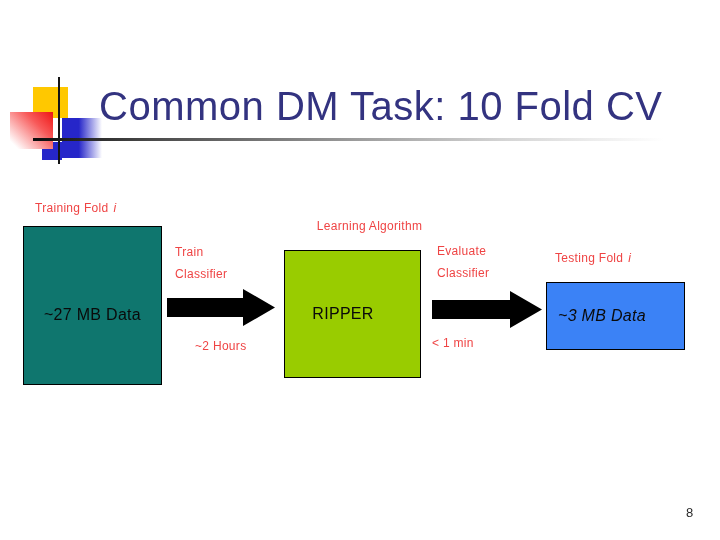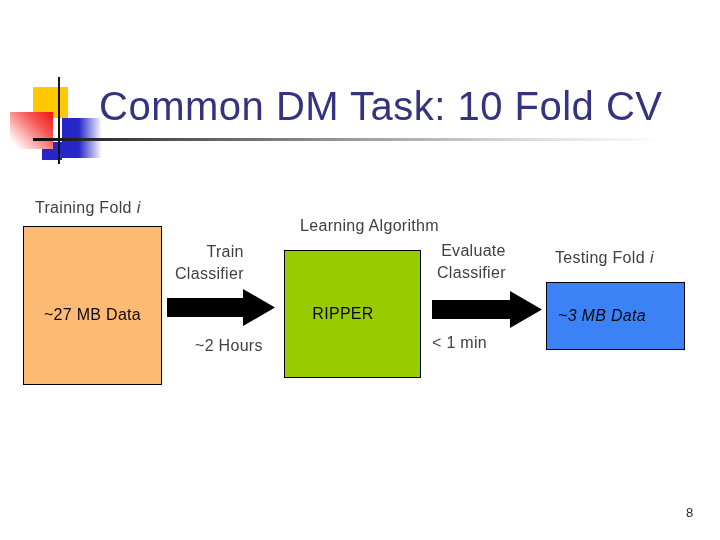--- a/index.html
+++ b/index.html
@@ -41,22 +41,22 @@
   
   .title {
     position:absolute; left:99px; top:84px;
     font-size:40px; line-height:44px; letter-spacing:0.5px;
     color:#333380; white-space:nowrap;
   }
 
   
   .lbl {
     position:absolute;
-    font-size:16px; line-height:22px; letter-spacing:0.3px;
-    color:#404040; white-space:nowrap;text-align:right;
+    font-size:12px; line-height:22px; letter-spacing:0.3px;
+    color:#ef4444; white-space:nowrap;
   }
   .fold-i { font-style:italic; margin-left:5px; }
   #lbl-training-fold { left:35px;  top:197px; }
   #lbl-learning-alg  { left:353px; top:215px; transform:translateX(-50%);padding-left:33px; }
   #lbl-train-cls     { left:175px; top:241px; }
   #lbl-train-time    { left:175px; top:335px;margin-left:20px; }
   #lbl-eval-cls      { left:437px; top:240px; }
   #lbl-eval-time     { left:432px; top:332px; }
   #lbl-testing-fold  { left:555px; top:247px; }
 
@@ -109,21 +109,21 @@
 
   <div class="lbl" id="lbl-eval-cls">
     <div>Evaluate</div>
     <div>Classifier</div>
   </div>
 
   <div class="lbl" id="lbl-eval-time">&lt; 1 min</div>
 
   <div class="lbl" id="lbl-testing-fold"><span>Testing Fold</span><span class="fold-i">i</span></div>
 
-  <div class="dbox" id="box-training" style="background: #fdba74;">
+  <div class="dbox" id="box-training" style="background: #0f766e;">
     <span>~27 MB Data</span>
   </div>
 
   <div class="dbox" id="box-ripper" style="background: rgb(153, 204, 0);">
     <span>RIPPER</span>
   </div>
 
   <div class="dbox" id="box-testing" style="background: #3b82f6; font-style: italic;">
     <span>~3 MB Data</span>
   </div>

